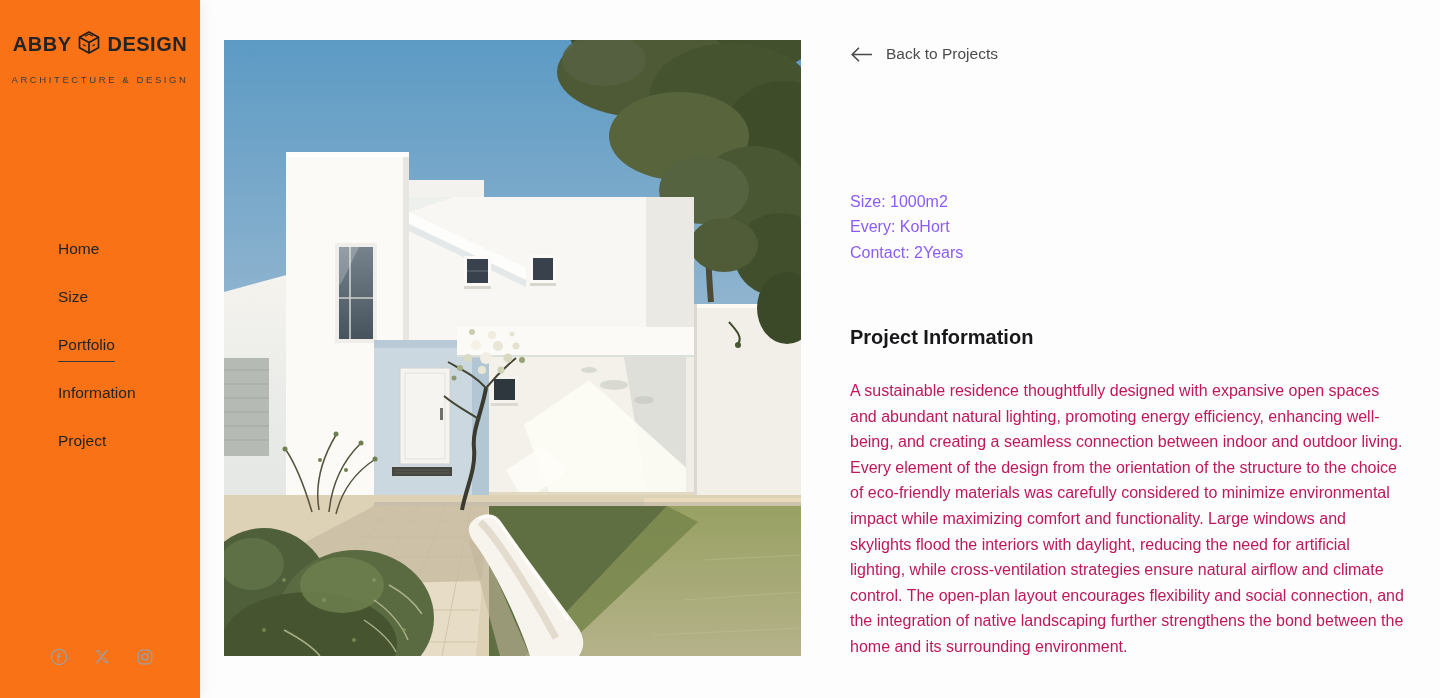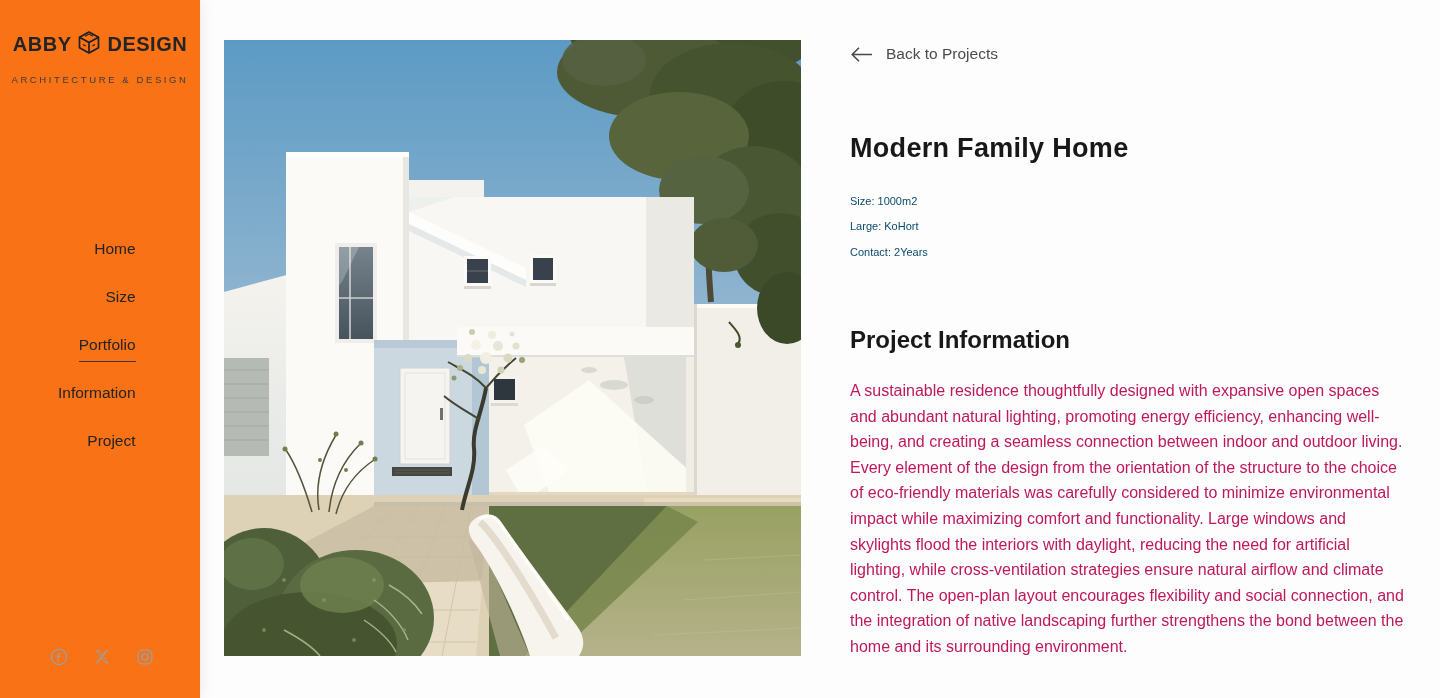--- a/index.html
+++ b/index.html
@@ -13,41 +13,41 @@
   .sidebar {
     position:absolute; left:0; top:0; width:200px; height:698px;
     background:#f97316; box-shadow:2px 0 14px rgba(0,0,0,.07);
     z-index:3;
   }
   .logo { position:absolute; top:30px; left:0; width:200px; text-align:center; cursor:pointer; }
   .logo-row { display:flex; align-items:center; justify-content:center; gap:6px; }
   .logo-row .brand-word { font-size:20px; font-weight:800; letter-spacing:.5px; color:#242427; }
   .logo-tagline { margin-top:15px; font-size:9.5px; letter-spacing:2.6px; color:#3b3b3e; font-weight:500; }
 
-  .nav { position:absolute; top:240px; left:58px; list-style:none;text-align:right; }
+  .nav { position:absolute; top:240px; left:58px; list-style:none; }
   .nav li { height:48px; font-size:15.5px; color:#232326; cursor:pointer; }
   .nav li span { display:inline-block; }
   .nav li.active span { border-bottom:1.5px solid #3a3a3a; padding-bottom:7px; }
 
   .social { position:absolute; left:50px; bottom:32px; display:flex; gap:25px; }
   .social .sicon { width:18px; height:18px; cursor:pointer; display:inline-flex; }
 
   
   .photo-wrap { position:absolute; left:224px; top:40px; width:577px; height:616px; z-index:1; }
   .photo-wrap svg { display:block; }
 
   
   .content { position:absolute; left:850px; top:0; width:556px; height:534px; z-index:2; }
   .back-link { position:absolute; top:45px; left:0; display:flex; align-items:center; gap:13px;
                font-size:15.5px; color:#4b4b4d; cursor:pointer; }
   .back-link svg { display:block; }
   .project-title { position:absolute; top:133px; left:0; font-size:27px; font-weight:700;
                    letter-spacing:.3px; color:#18181b; }
-  .meta { position:absolute; top:189px; left:0; font-size:11px; line-height:25.4px; color:#0c4a6e; }
-  .section-heading { position:absolute; top:326px; left:0; font-size:24px; font-weight:700; color:#18181b; }
+  .meta { position:absolute; top:189px; left:0; font-size:16px; line-height:25.4px; color:#8b5cf6; }
+  .section-heading { position:absolute; top:326px; left:0; font-size:20px; font-weight:700; color:#18181b; }
   .description { position:absolute; top:378px; left:0; width:556px; font-size:16px;
                  line-height:25.6px; color:#be185d; }
 </style>
 </head>
 <body>
 
 <aside class="sidebar">
   <div class="logo">
     <div class="logo-row">
       <span class="brand-word">ABBY</span>
@@ -329,24 +329,23 @@
 <main class="content">
   <div class="back-link">
     <span>
       <svg width="23" height="17" viewBox="0 0 23 17" fill="none" stroke="#4a4a4c" stroke-width="1.6">
         <path d="M22 8.5 H2.2 M9 1.8 L2.2 8.5 L9 15.2"></path>
       </svg>
     </span>
     <span>Back to Projects</span>
   </div>
 
-  <h1 class="project-title">Modern Family Home</h1>
 
   <div class="meta">
     <div>Size: 1000m2</div>
-    <div>Large: KoHort</div>
+    <div>Every: KoHort</div>
     <div>Contact: 2Years</div>
   </div>
 
   <h2 class="section-heading">Project Information</h2>
 
   <p class="description">A sustainable residence thoughtfully designed with expansive open spaces and abundant natural lighting, promoting energy efficiency, enhancing well-being, and creating a seamless connection between indoor and outdoor living. Every element of the design from the orientation of the structure to the choice of eco-friendly materials was carefully considered to minimize environmental impact while maximizing comfort and functionality. Large windows and skylights flood the interiors with daylight, reducing the need for artificial lighting, while cross-ventilation strategies ensure natural airflow and climate control. The open-plan layout encourages flexibility and social connection, and the integration of native landscaping further strengthens the bond between the home and its surrounding environment.</p>
 </main>
 
 </body></html>

